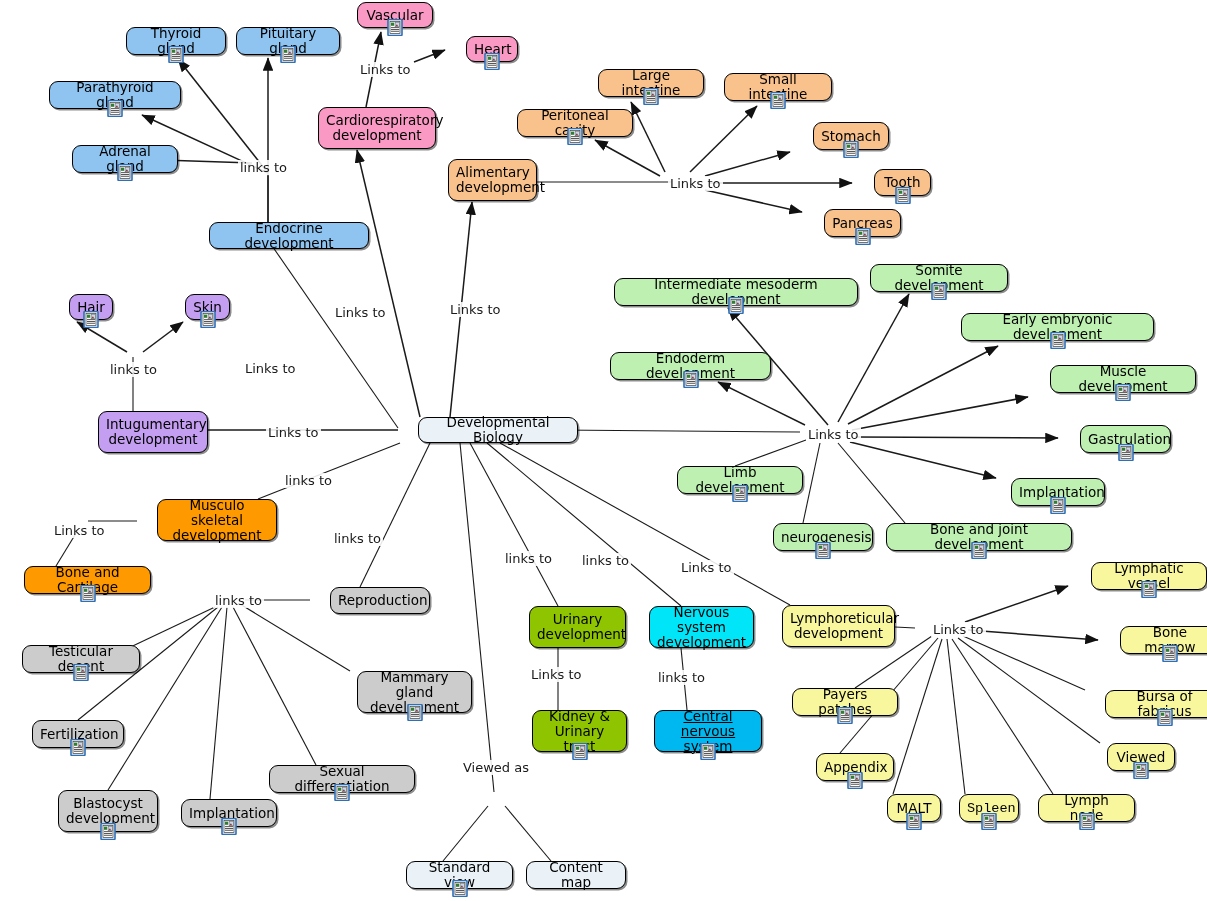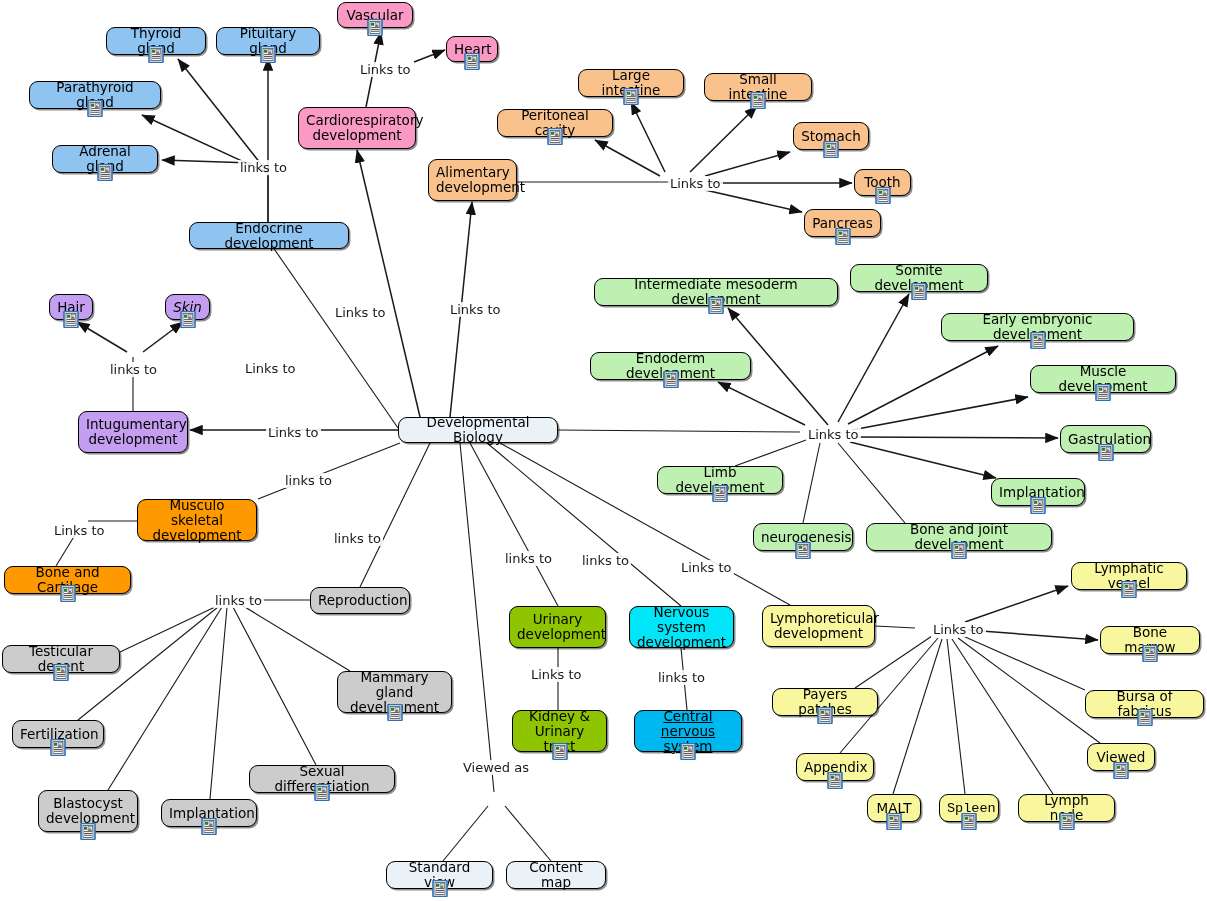--- a/index.html
+++ b/index.html
@@ -4,21 +4,21 @@
 <style>
   html,body{margin:0;padding:0;background:#ffffff;}
   body{width:1207px;height:901px;position:relative;overflow:hidden;
        font-family:"DejaVu Sans","Liberation Sans",sans-serif;}
   #map{position:absolute;left:0;top:0;width:1207px;height:901px;}
   svg#edges{position:absolute;left:0;top:0;width:1207px;height:901px;pointer-events:none;}
   .node{position:absolute;box-sizing:border-box;border:1px solid #000;
         border-radius:9px;display:flex;align-items:center;justify-content:center;
         text-align:center;color:#000;font-size:13.5px;line-height:15px;
         padding:3px 7px;box-shadow:1.5px 1.5px 0 rgba(0,0,0,.45);
-        white-space:pre-line;}
+        white-space:pre-line;margin-left:20px;}
   .node .lbl{display:block;width:100%;}
   .ico{position:absolute;left:50%;bottom:-9px;transform:translateX(-50%);
        width:17px;height:17px;}
   .linklabel{position:absolute;font-size:13px;color:#1a1a1a;
              background:rgba(255,255,255,.88);padding:0 2px;white-space:nowrap;}
   
   .c-blue{background:#8fc4f0;}
   .c-pink{background:#f999c4;}
   .c-orangelight{background:#f9c28c;}
   .c-green{background:#bdf0b1;}
@@ -335,21 +335,21 @@
       <div class="node c-purple" style="left: 49px; top: 294px; width: 44px; height: 26px;"><span class="lbl">Hair</span><span class="ico"><svg viewBox="0 0 17 17" width="17" height="17">
             <rect x="1.5" y="0.5" width="14" height="16" rx="1" fill="#f2f6fb" stroke="#2f6fb5" stroke-width="1.6"></rect>
             <rect x="3.5" y="2.5" width="10" height="12" fill="#ffffff" stroke="#3a3a3a" stroke-width="0.7"></rect>
             <rect x="4.5" y="3.6" width="3.2" height="3.2" fill="#2f7d32"></rect>
             <rect x="8.6" y="3.6" width="4.2" height="4.2" fill="#c9d8ea" stroke="#555" stroke-width="0.5"></rect>
             <polygon points="9,7.3 10.4,5.3 11.6,7.3" fill="#8a2f2f"></polygon>
             <rect x="4.5" y="8.2" width="8.2" height="0.9" fill="#444"></rect>
             <rect x="4.5" y="10.0" width="8.2" height="0.9" fill="#444"></rect>
             <rect x="4.5" y="11.8" width="8.2" height="0.9" fill="#444"></rect>
           </svg></span></div>
-      <div class="node c-purple" style="left: 165px; top: 294px; width: 45px; height: 26px; font-style: italic;"><span class="lbl">Skin</span><span class="ico"><svg viewBox="0 0 17 17" width="17" height="17">
+      <div class="node c-purple" style="left: 165px; top: 294px; width: 45px; height: 26px;"><span class="lbl">Skin</span><span class="ico"><svg viewBox="0 0 17 17" width="17" height="17">
             <rect x="1.5" y="0.5" width="14" height="16" rx="1" fill="#f2f6fb" stroke="#2f6fb5" stroke-width="1.6"></rect>
             <rect x="3.5" y="2.5" width="10" height="12" fill="#ffffff" stroke="#3a3a3a" stroke-width="0.7"></rect>
             <rect x="4.5" y="3.6" width="3.2" height="3.2" fill="#2f7d32"></rect>
             <rect x="8.6" y="3.6" width="4.2" height="4.2" fill="#c9d8ea" stroke="#555" stroke-width="0.5"></rect>
             <polygon points="9,7.3 10.4,5.3 11.6,7.3" fill="#8a2f2f"></polygon>
             <rect x="4.5" y="8.2" width="8.2" height="0.9" fill="#444"></rect>
             <rect x="4.5" y="10.0" width="8.2" height="0.9" fill="#444"></rect>
             <rect x="4.5" y="11.8" width="8.2" height="0.9" fill="#444"></rect>
           </svg></span></div>
       <div class="node c-purple" style="left: 78px; top: 411px; width: 110px; height: 42px;"><span class="lbl">Intugumentary

